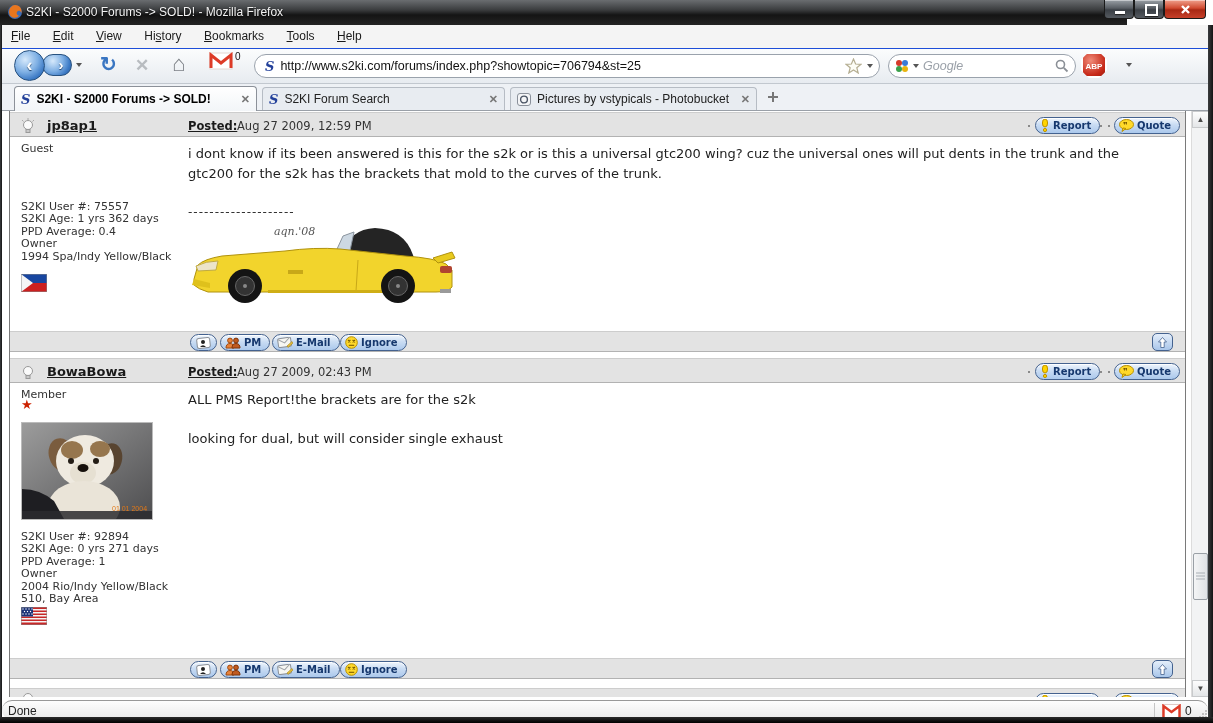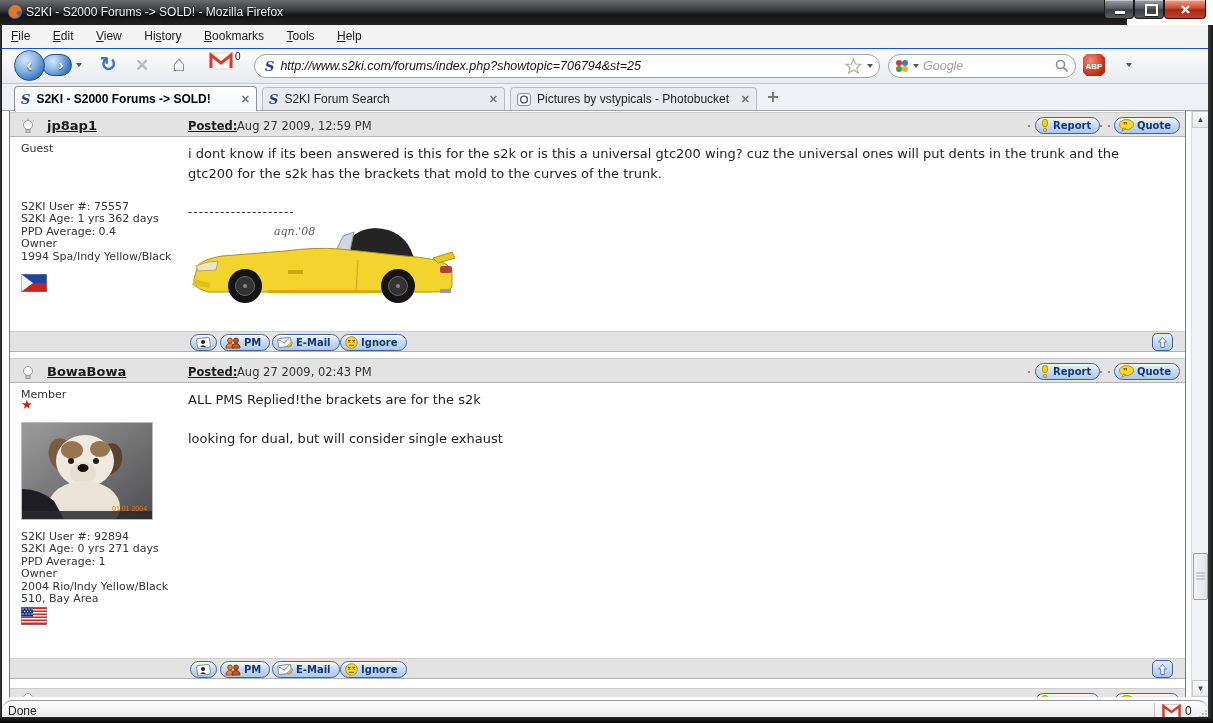--- a/index.html
+++ b/index.html
@@ -123,21 +123,21 @@
     <div class="abs" style="left:170px;top:2px;font-size:22px;color:#7d8187;">⌂</div>
     <div class="abs" style="left:207px;top:3px;">
       <svg width="24" height="18" viewBox="0 0 24 18">
           <rect x="1" y="1" width="22" height="16" fill="#fff" stroke="#e4d8d4"></rect>
           <path d="M2,16 V3 L12,11 L22,3 V16" fill="none" stroke="#dd3b27" stroke-width="3"></path>
         </svg>
     </div>
     <span class="abs" style="left:233px;top:2px;font-size:10px;color:#111;">0</span>
     <div id="urlbar" class="abs" style="left:252px;top:5px;width:626px;height:24px;padding:0 6px;">
       <span class="sfav" style="margin:0 6px 0 4px;">S</span>
-      <span id="urltext" style="flex:1;font-style:italic;">http://www.s2ki.com/forums/index.php?showtopic=706794&amp;st=25</span>
+      <span id="urltext" style="flex:1;">http://www.s2ki.com/forums/index.php?showtopic=706794&amp;st=25</span>
       <svg width="17" height="16" viewBox="0 0 17 16" style="margin-right:5px;">
           <path d="M8.5,1 L10.6,6 L16,6.3 L11.8,9.7 L13.2,15 L8.5,12 L3.8,15 L5.2,9.7 L1,6.3 L6.4,6 Z" fill="#fdfdf6" stroke="#b5ae92" stroke-width="1.2"></path>
         </svg>
       <div class="caret"></div>
     </div>
     <div id="searchbox" class="abs" style="left:886px;top:5px;width:188px;height:24px;padding:0 6px;">
       <svg width="14" height="14" viewBox="0 0 14 14">
           <circle cx="4" cy="4" r="3" fill="#d63a2a"></circle>
           <circle cx="10" cy="4" r="3" fill="#3a7ad6"></circle>
           <circle cx="4" cy="10" r="3" fill="#3aa04a"></circle>
@@ -322,21 +322,21 @@
             <ellipse cx="7.5" cy="5.5" rx="7" ry="5" fill="#ffd92a" stroke="#b89000"></ellipse>
             <path d="M4,9 L3,12.5 L7,9.5 Z" fill="#ffd92a" stroke="#b89000"></path>
             <text x="4" y="8.5" font-size="8" font-weight="bold" fill="#7a5c00">❞</text>
           </svg>
         <span>Quote</span>
       </div>
     </div>
 
     <span class="abs memtitle" style="left:11px;top:277px;">Member</span>
     <span class="abs" style="left:11px;top:286px;font-size:13px;color:#cc2200;">★</span>
-    <div class="abs pbody" style="left:178px;top:279px;width:978px;">ALL PMS Replied!the brackets are for the s2k</div>
+    <div class="abs pbody" style="left:178px;top:279px;width:978px;">ALL PMS Report!the brackets are for the s2k</div>
     <div class="abs pbody" style="left:178px;top:318px;width:978px;">looking for dual, but will consider single exhaust</div>
 
     <div class="abs" style="left:11px;top:311px;border:1px solid #bbb;">
       <svg width="130" height="96" viewBox="0 0 130 96">
         <defs>
             <linearGradient id="avbg" x1="0" y1="0" x2="1" y2="1">
               <stop offset="0" stop-color="#9c9c9c"></stop>
               <stop offset="1" stop-color="#4e4e50"></stop>
             </linearGradient>
           </defs>

